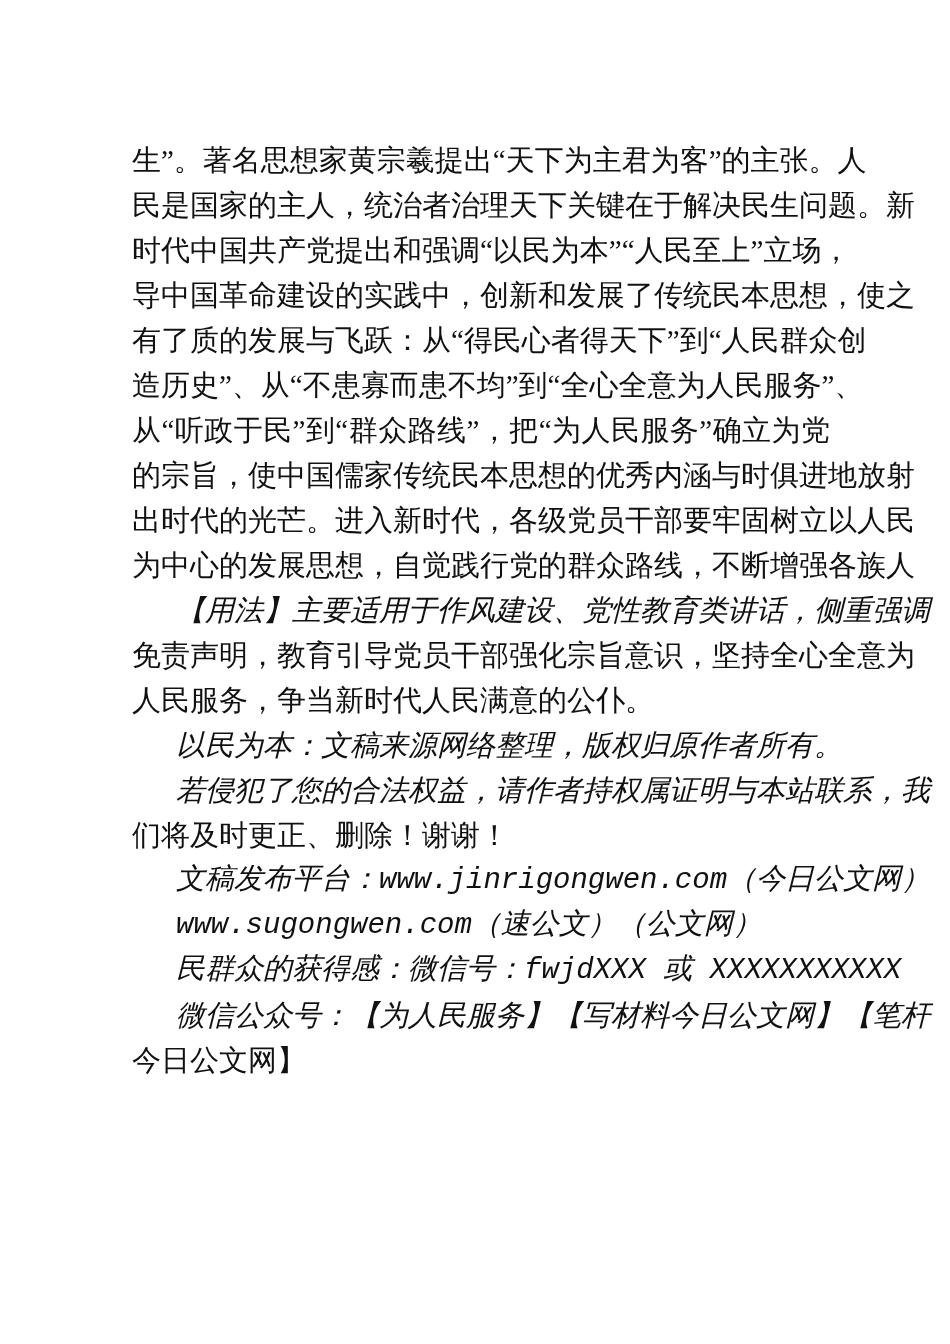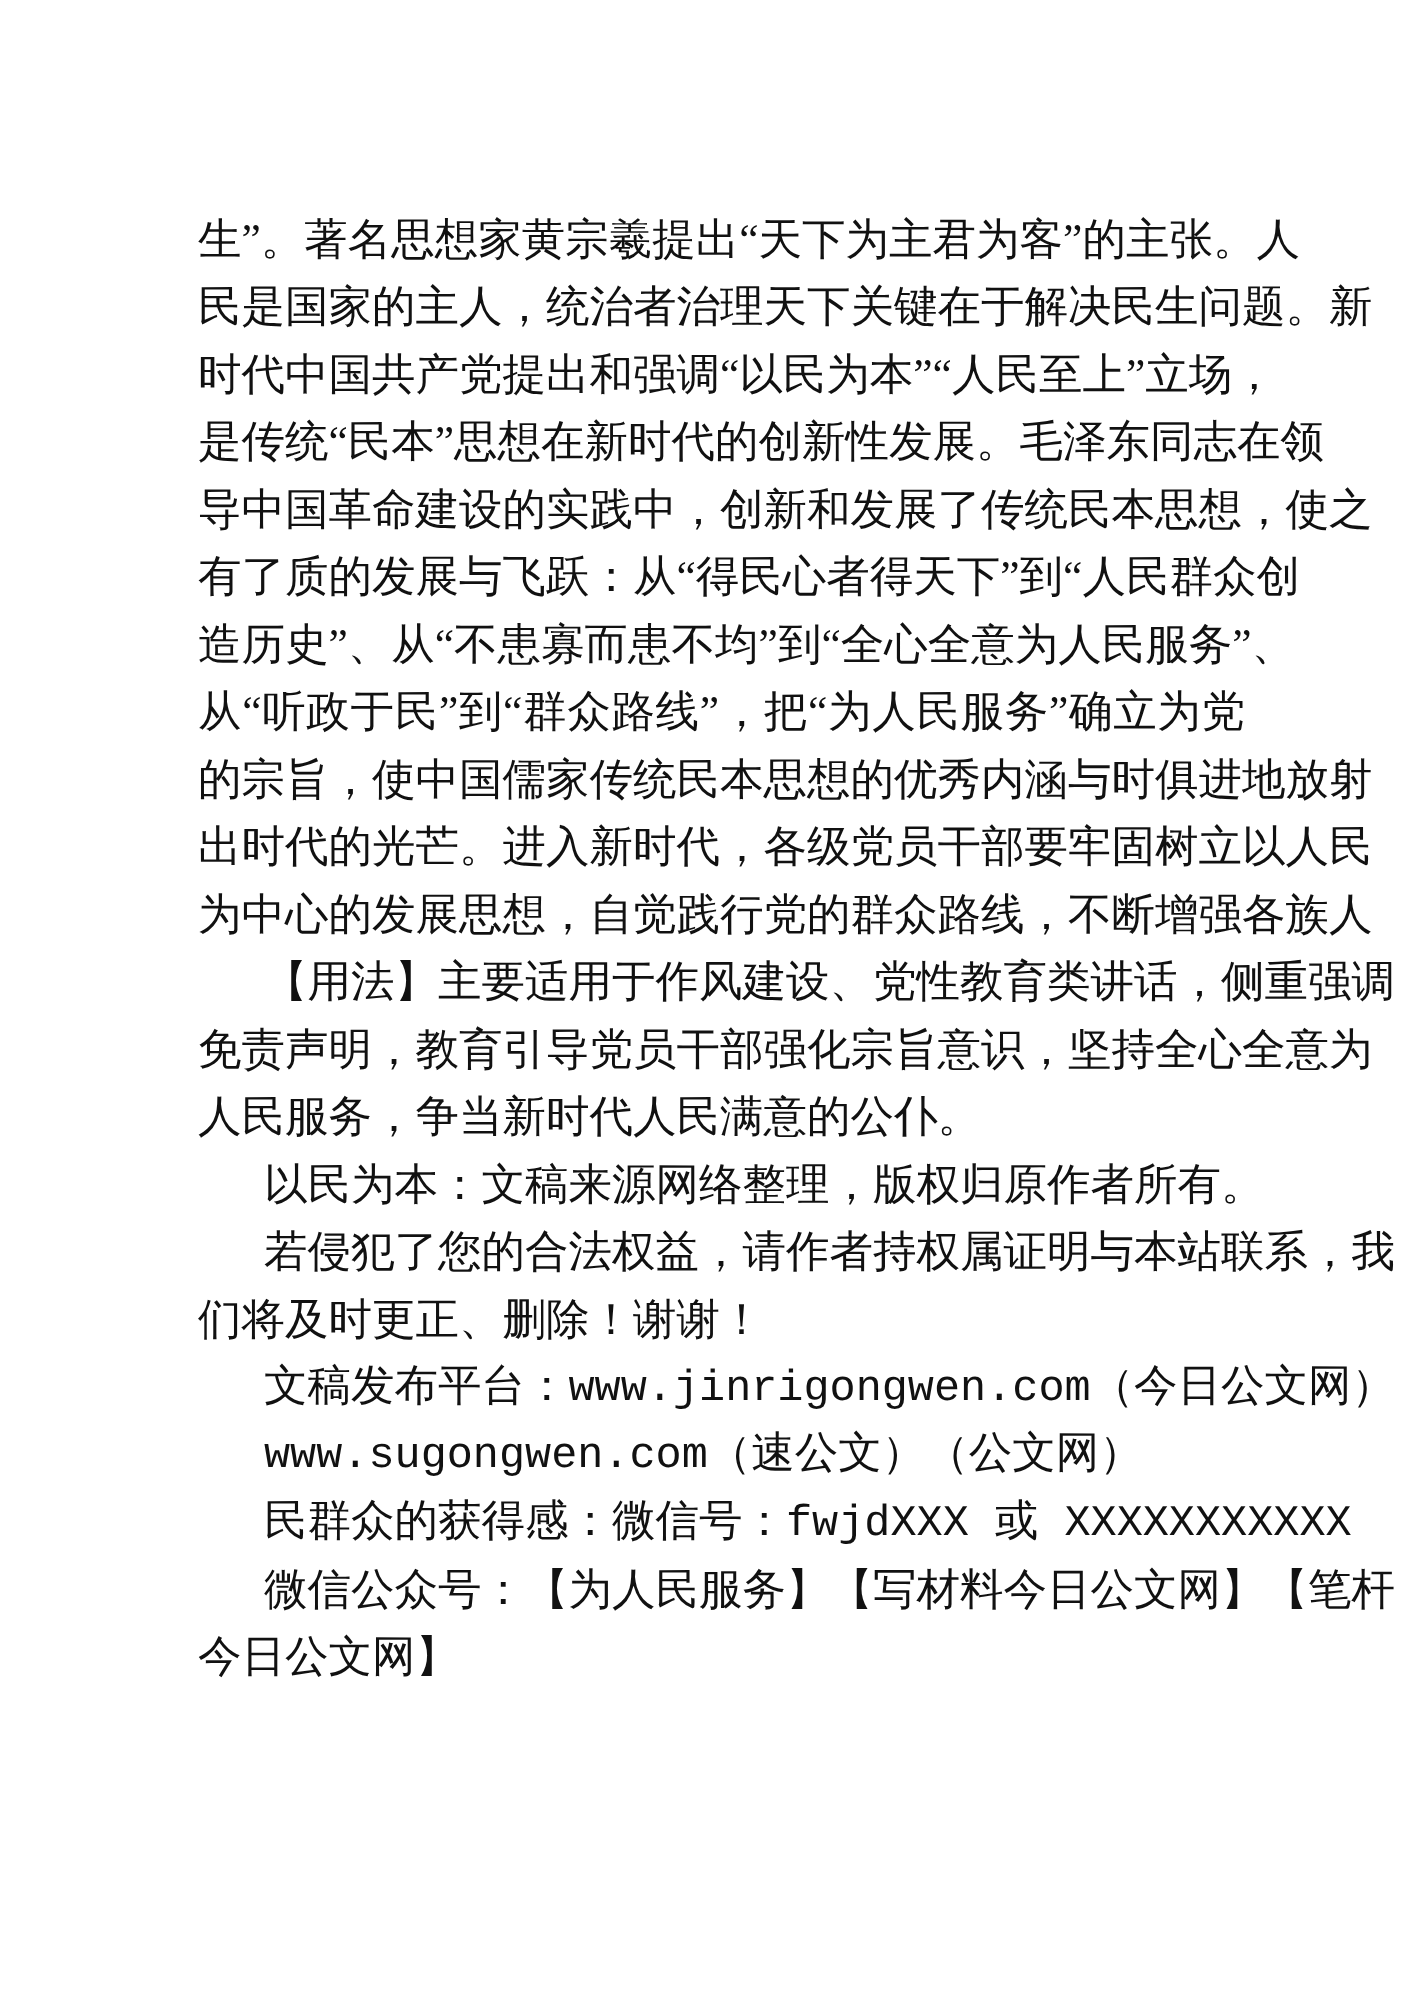--- a/index.html
+++ b/index.html
@@ -30,35 +30,35 @@
     white-space: nowrap;
   }
   
   .line.full {
     text-align: justify;
     text-align-last: justify;
   }
   
   .line.indent {
     padding-left: 44px;
+    font-style: italic;
   }
   
   .line.mono {
     font-family: "Liberation Mono", "DejaVu Sans Mono", monospace;
   }
 </style>
 </head>
 <body>
 
 <div class="page">
   <div class="textblock">
     <div class="line full">生”。著名思想家黄宗羲提出“天下为主君为客”的主张。人</div>
     <div class="line full">民是国家的主人，统治者治理天下关键在于解决民生问题。新</div>
     <div class="line full">时代中国共产党提出和强调“以民为本”“人民至上”立场，</div>
-    <div class="line full">是传统“民本”思想在新时代的创新性发展。毛泽东同志在领</div>
     <div class="line full">导中国革命建设的实践中，创新和发展了传统民本思想，使之</div>
     <div class="line full">有了质的发展与飞跃：从“得民心者得天下”到“人民群众创</div>
     <div class="line full">造历史”、从“不患寡而患不均”到“全心全意为人民服务”、</div>
     <div class="line full">从“听政于民”到“群众路线”，把“为人民服务”确立为党</div>
     <div class="line full">的宗旨，使中国儒家传统民本思想的优秀内涵与时俱进地放射</div>
     <div class="line full">出时代的光芒。进入新时代，各级党员干部要牢固树立以人民</div>
     <div class="line full">为中心的发展思想，自觉践行党的群众路线，不断增强各族人</div>
     <div class="line indent full">【用法】主要适用于作风建设、党性教育类讲话，侧重强调</div>
     <div class="line full">免责声明，教育引导党员干部强化宗旨意识，坚持全心全意为</div>
     <div class="line">人民服务，争当新时代人民满意的公仆。</div>

